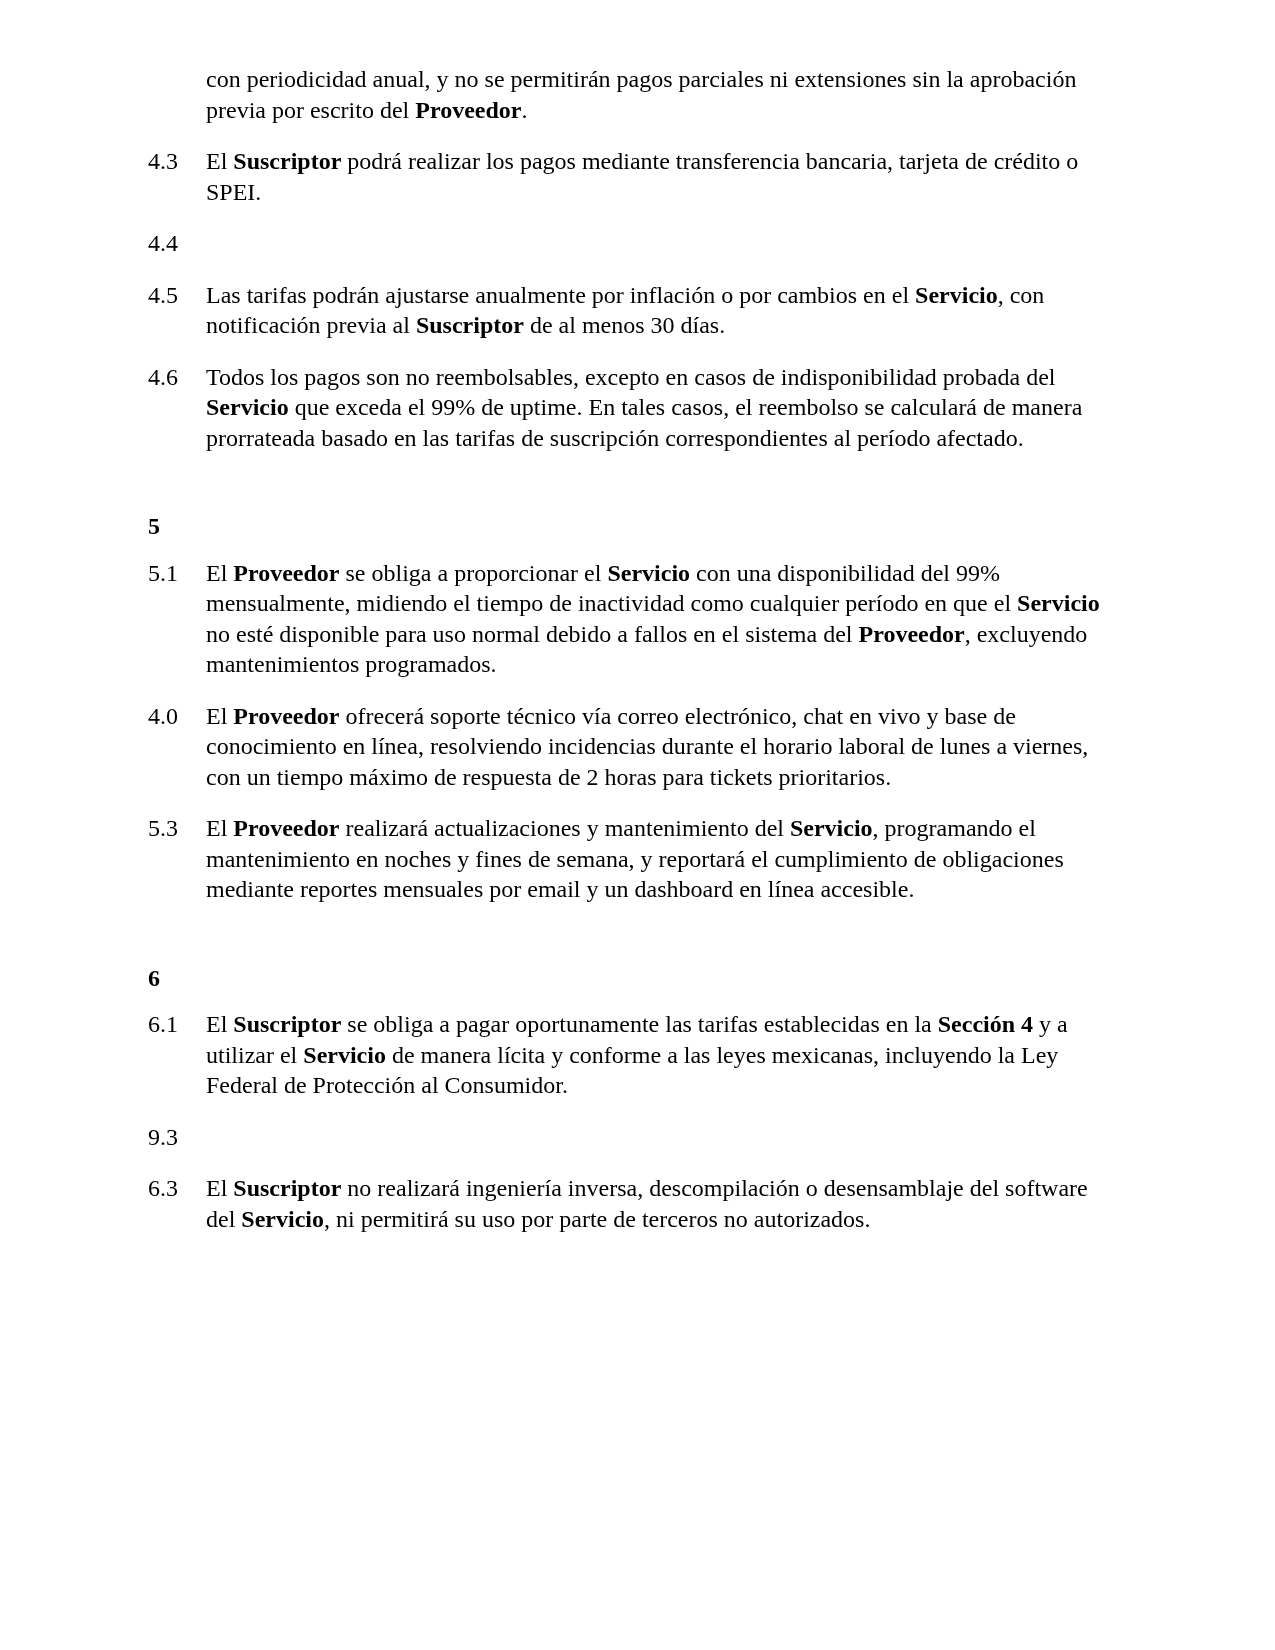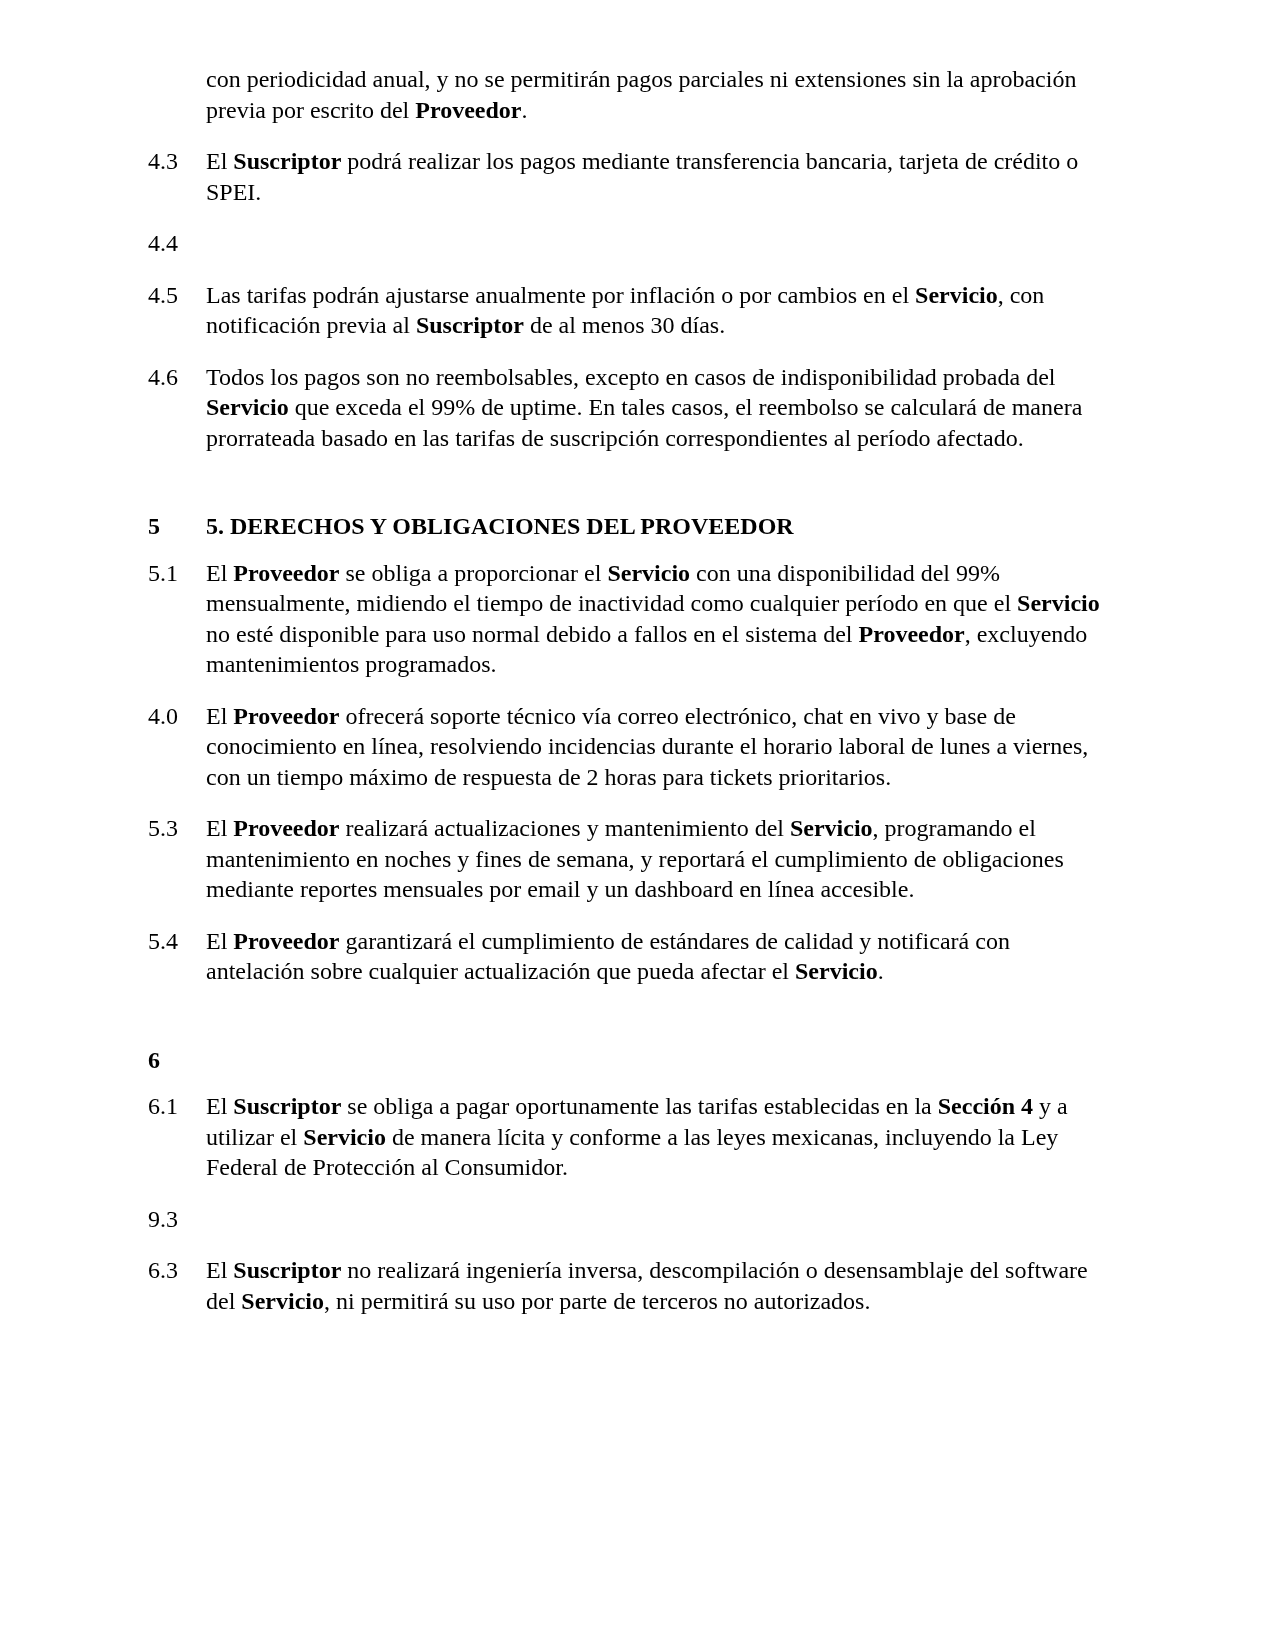--- a/index.html
+++ b/index.html
@@ -69,21 +69,20 @@
 
     <div class="block">
       <span class="num">4.6</span>
       <div class="text"><span>Todos los pagos son no reembolsables, excepto en casos de indisponibilidad probada del
 </span><span class="bold">Servicio</span><span> que exceda el 99% de uptime. En tales casos, el reembolso se calculará de manera
 prorrateada basado en las tarifas de suscripción correspondientes al período afectado.</span></div>
     </div>
 
     <div class="block heading">
       <span class="num">5</span>
-      <div class="text"><span class="bold">5. DERECHOS Y OBLIGACIONES DEL PROVEEDOR</span></div>
     </div>
 
     <div class="block">
       <span class="num">5.1</span>
       <div class="text"><span>El </span><span class="bold">Proveedor</span><span> se obliga a proporcionar el </span><span class="bold">Servicio</span><span> con una disponibilidad del 99%
 mensualmente, midiendo el tiempo de inactividad como cualquier período en que el </span><span class="bold">Servicio</span><span>
 no esté disponible para uso normal debido a fallos en el sistema del </span><span class="bold">Proveedor</span><span>, excluyendo
 mantenimientos programados.</span></div>
     </div>
 
@@ -94,25 +93,20 @@
 con un tiempo máximo de respuesta de 2 horas para tickets prioritarios.</span></div>
     </div>
 
     <div class="block">
       <span class="num">5.3</span>
       <div class="text"><span>El </span><span class="bold">Proveedor</span><span> realizará actualizaciones y mantenimiento del </span><span class="bold">Servicio</span><span>, programando el
 mantenimiento en noches y fines de semana, y reportará el cumplimiento de obligaciones
 mediante reportes mensuales por email y un dashboard en línea accesible.</span></div>
     </div>
 
-    <div class="block">
-      <span class="num">5.4</span>
-      <div class="text"><span>El </span><span class="bold">Proveedor</span><span> garantizará el cumplimiento de estándares de calidad y notificará con
-antelación sobre cualquier actualización que pueda afectar el </span><span class="bold">Servicio</span><span>.</span></div>
-    </div>
 
     <div class="block heading">
       <span class="num">6</span>
     </div>
 
     <div class="block">
       <span class="num">6.1</span>
       <div class="text"><span>El </span><span class="bold">Suscriptor</span><span> se obliga a pagar oportunamente las tarifas establecidas en la </span><span class="bold">Sección 4</span><span> y a
 utilizar el </span><span class="bold">Servicio</span><span> de manera lícita y conforme a las leyes mexicanas, incluyendo la Ley
 Federal de Protección al Consumidor.</span></div>

